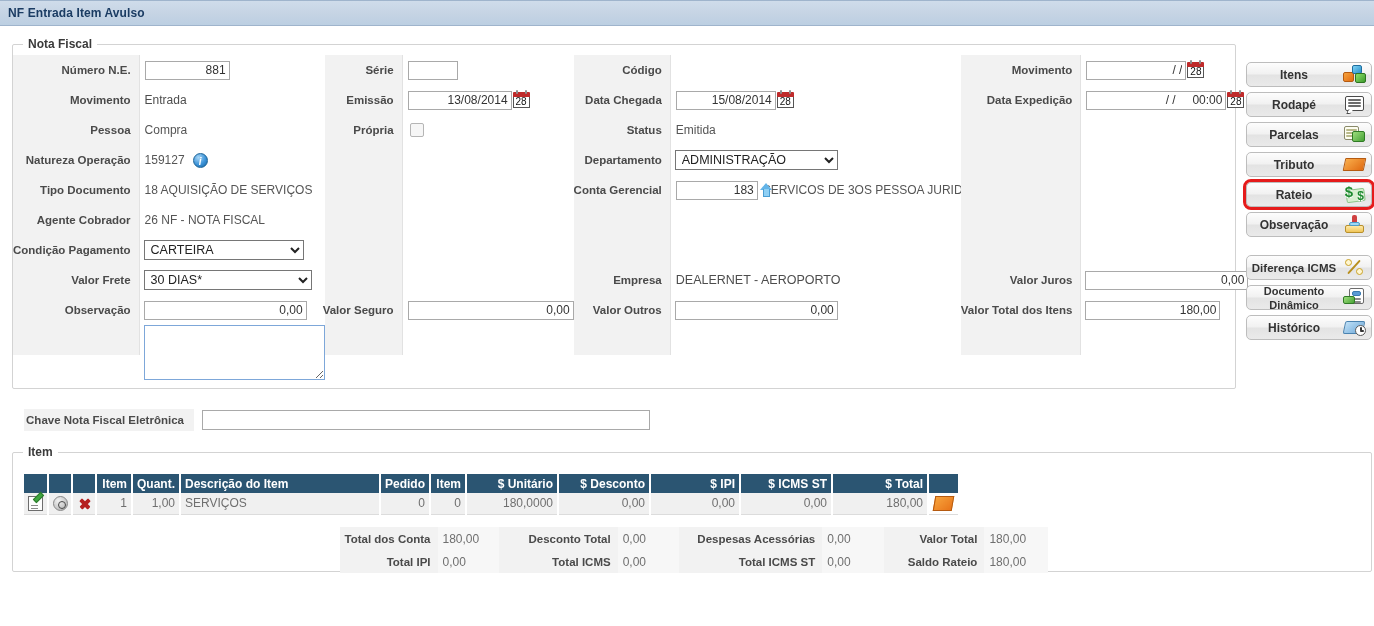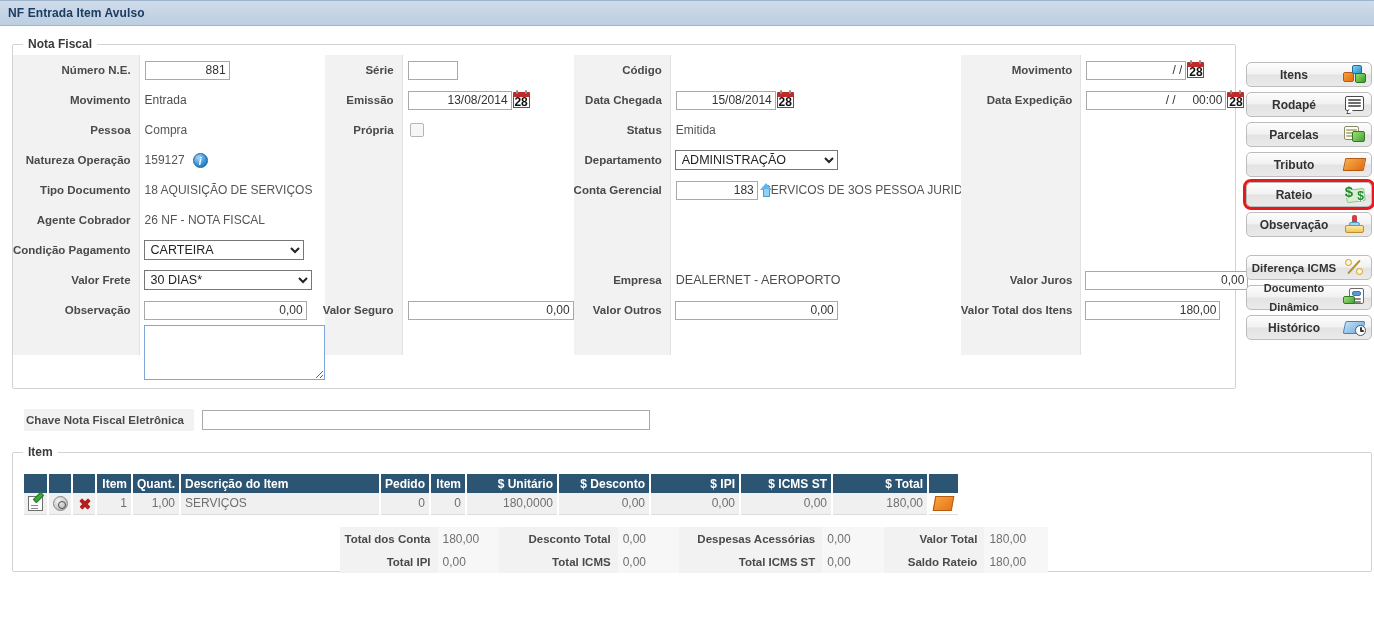--- a/index.html
+++ b/index.html
@@ -116,21 +116,21 @@
   }
   .cal .top:before, .cal .top:after {
     content:""; position:absolute; top:-2px; width:2px; height:4px;
     background:#8f8f8f; border-radius:1px;
   }
   .cal .top:before { left:3px; }
   .cal .top:after  { right:3px; }
   .cal .body {
     position:absolute; left:0; top:5px; width:17px; height:11px;
     background:#fff; border:1px solid #555; border-top:none;
-    font-size:12px; font-weight:bold; color:#111;
+    font-size:10px; font-weight:normal; color:#111;
     text-align:center; line-height:10px;
   }
 
   
   .infoicon {
     display:inline-block; width:15px; height:15px; border-radius:50%;
     background:radial-gradient(circle at 35% 28%, #a9d7f7 0%, #3c93d8 55%, #15639f 100%);
     color:#fff; font-size:10px; font-weight:bold; font-style:italic;
     text-align:center; line-height:15px;
     margin-left:8px; vertical-align:middle;
@@ -164,21 +164,21 @@
     border-radius:5px;
     display:flex; align-items:center; justify-content:flex-end;
     padding-right:4px;
     cursor:pointer;
   }
   .sbtn .cap {
     font-weight:bold; font-size:12px; color:#333;
     text-align:center; flex:1 1 auto; padding-right:2px;
     line-height:12px;
   }
-  .sbtn .cap.two { font-size:11px; line-height:19px; }
+  .sbtn .cap.two { font-size:11px; line-height:14px; }
   .sbtn .ic { width:24px; height:21px; flex:0 0 auto; position:relative; }
   .sbtn.highlight { outline:3px solid #e51b1b; outline-offset:0px; z-index:3; }
   .sb-gap { height:13px; }
 
   
   table.items { border-collapse:collapse; table-layout:fixed; }
   table.items th {
     background:#2b5572;
     color:#fff; font-weight:bold; font-size:12px;
     height:19px; padding:0 4px;

